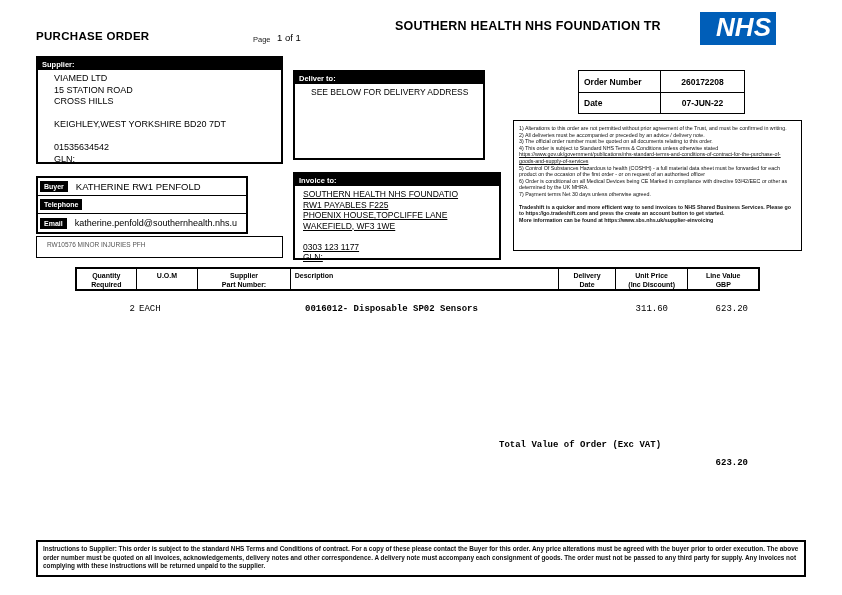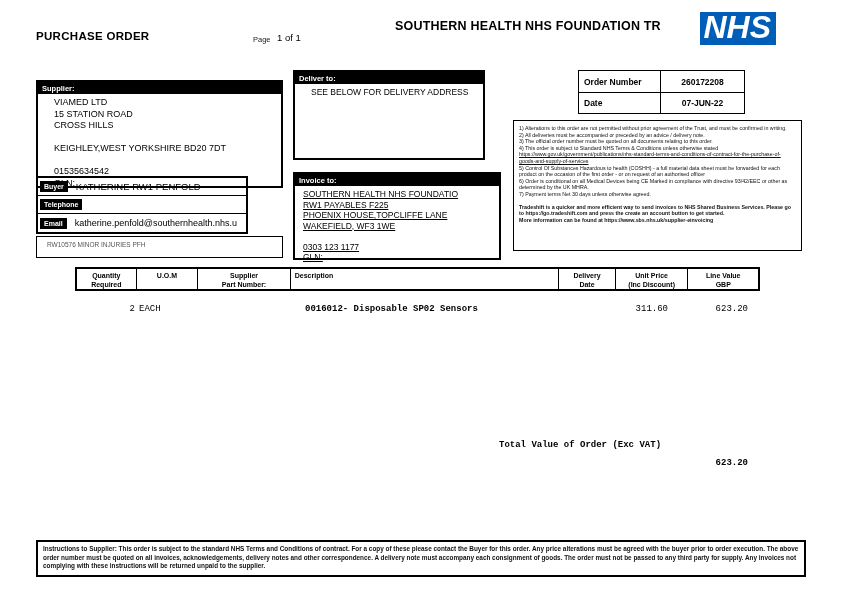--- a/index.html
+++ b/index.html
@@ -9,31 +9,31 @@
     font-family:"Liberation Sans", sans-serif; color:#000; overflow:hidden;
   }
   .abs { position:absolute; }
 
   
   .po-title { left:36px; top:30px; font-size:11.5px; font-weight:bold; letter-spacing:.3px; }
   .page-label { left:253px; top:35px; font-size:7.5px; color:#222; }
   .page-value { left:277px; top:32px; font-size:9.5px; }
   .org-name { left:395px; top:19px; font-size:12.5px; font-weight:bold; letter-spacing:.2px; }
   .nhs-logo { left:700px; top:12px; width:76px; height:33px; background:#005EB8;
-    color:#fff; font-weight:bold; font-style:italic; font-size:32px;
+    color:#fff; font-weight:bold; font-style:italic; font-size:26px;
     display:flex; align-items:center; justify-content:flex-end; padding:0 5px 2px 0;text-align:right; }
 
   
   .box { border:2px solid #000; background:#fff; }
   .box-hdr { background:#000; color:#fff; font-weight:bold; font-size:7.5px; padding:2px 4px 1px 4px; }
   .addr { padding:3px 4px 0 16px; font-size:9px; line-height:11.5px; }
   .addr div { min-height:11.5px; white-space:nowrap; }
   .addr-sm { font-size:8.5px; }
 
-  .supplier-box { left:36px; top:80px; width:247px; height:108px; }
+  .supplier-box { left:36px; top:56px; width:247px; height:108px; }
   .deliver-box { left:293px; top:70px; width:192px; height:90px; }
   .invoice-box { left:293px; top:172px; width:208px; height:88px;text-decoration:underline; }
 
   
   .buyer-table { left:36px; top:176px; width:212px; border:2px solid #000; }
   .buyer-row { display:flex; align-items:center; height:18px; border-bottom:1.5px solid #000; }
   .buyer-row:last-child { border-bottom:none; }
   .chip { background:#000; color:#fff; font-weight:bold; font-size:7px; padding:2px 4px; margin-left:2px; }
   .buyer-val { font-size:9.5px; margin-left:8px; white-space:nowrap; }
   .email-val { font-size:9px; }

